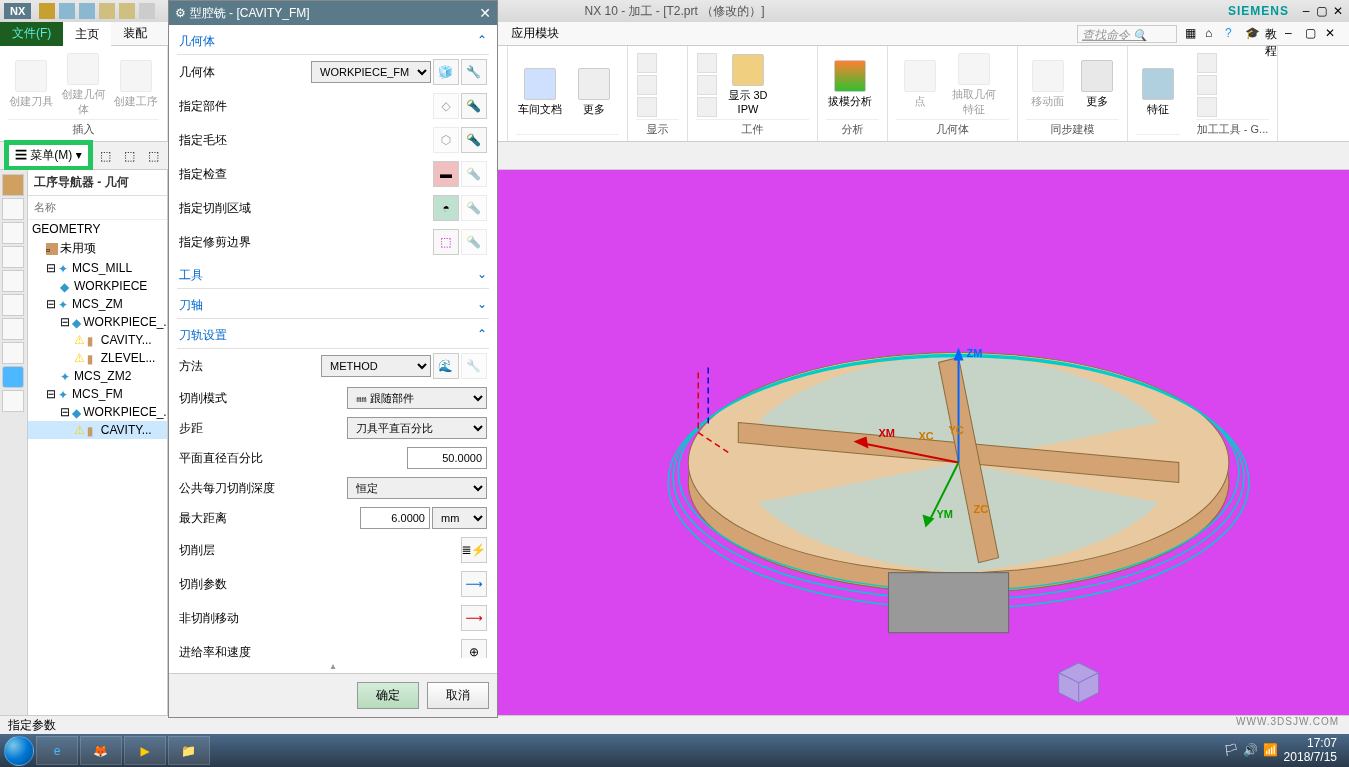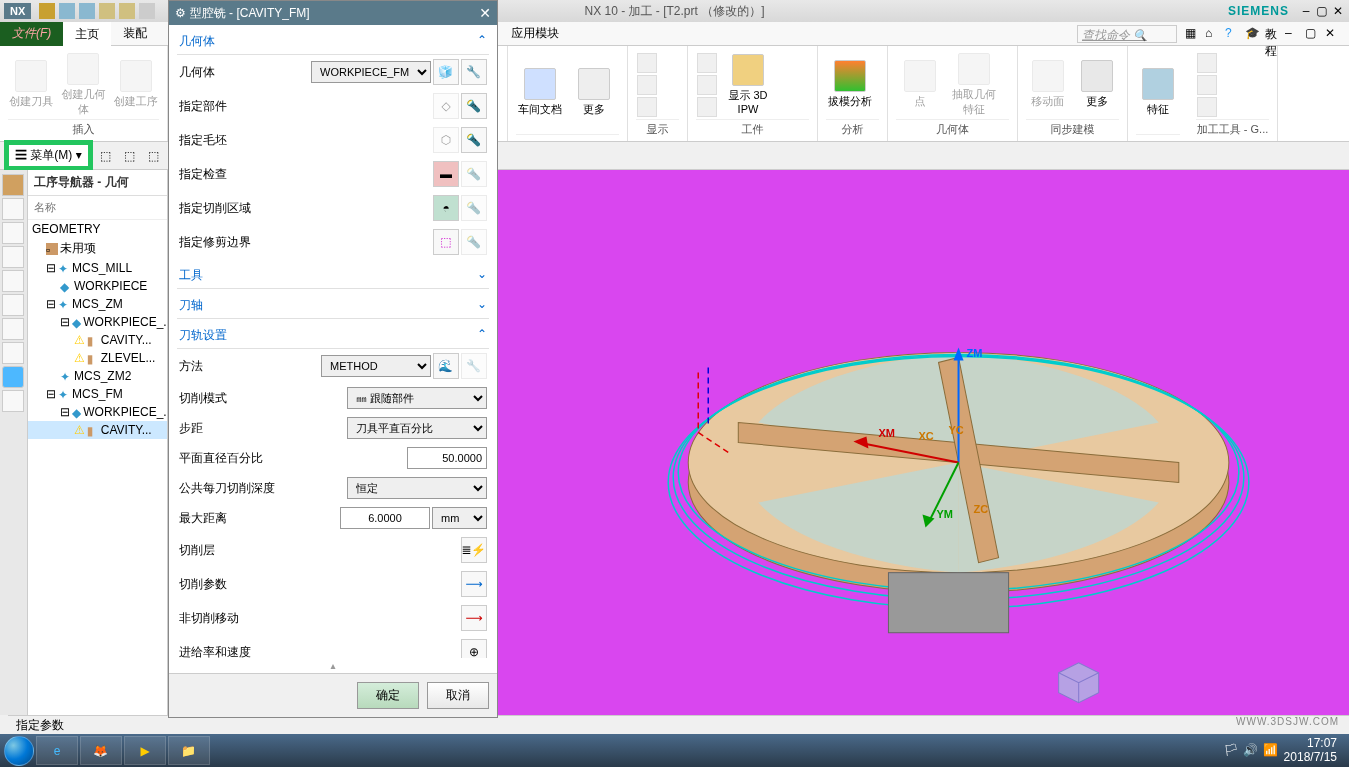--- a/index.html
+++ b/index.html
@@ -11,21 +11,21 @@
 .titlebar .qat { display: flex; gap: 4px; margin-left: 8px; }
 .titlebar .qat span { width: 16px; height: 16px; display: inline-block; }
 .titlebar .title { position: absolute; left: 50%; transform: translateX(-50%); color: #555; }
 .titlebar .brand { position: absolute; right: 60px; color: #009999; font-weight: bold; letter-spacing: 1px; }
 .titlebar .winbtns { position: absolute; right: 4px; display: flex; gap: 2px; }
 .titlebar .winbtns span { width: 14px; height: 14px; display: inline-flex; align-items: center; justify-content: center; cursor: pointer; }
 
 
 .menubar { height: 24px; background: #f8f8f8; display: flex; align-items: center; border-bottom: 1px solid #ccc; }
 .menubar .item { padding: 4px 12px; cursor: pointer; }
-.menubar .file { background: #1b5e20; color: #fca5a5; font-style: italic; }
+.menubar .file { background: #1b5e20; color: #5eead4; }
 .menubar .active { background: #fff; border-top: 2px solid #2196f3; }
 .menubar .spacer { flex: 1; }
 .menubar .search { width: 100px; height: 18px; border: 1px solid #ccc; padding: 1px 4px; color: #999; font-style: italic; font-size: 11px; text-decoration: underline; }
 .menubar .righticons { display: flex; gap: 4px; margin: 0 8px; align-items: center; }
 .menubar .righticons span { width: 16px; height: 16px; }
 
 
 .ribbon { height: 96px; background: #fff; border-bottom: 1px solid #ccc; display: flex; }
 .ribbon-group { border-right: 1px solid #e0e0e0; padding: 4px 8px; display: flex; flex-direction: column; justify-content: space-between; }
 .ribbon-group .btns { display: flex; gap: 6px; flex: 1; align-items: center; }
@@ -79,21 +79,21 @@
 .dlg-btns button { padding: 4px 18px; border: 1px solid #999; background: linear-gradient(#fff, #e8e8e8); cursor: pointer; }
 .dlg-btns .primary { background: linear-gradient(#d4edda, #b8dabc); }
 .dlg-resize-handle { text-align: center; color: #999; font-size: 10px; padding: 2px; }
 
 
 .viewport { flex: 1; background: #d946ef; position: relative; }
 .viewport svg { width: 100%; height: 100%; }
 .viewport .axis-label { font-size: 11px; font-weight: bold; }
 
 
-.statusbar { height: 19px; background: #f0f0f0; border-top: 1px solid #ccc; display: flex; align-items: center; padding: 0 8px; font-size: 11px; position: relative; margin-left: 8px; }
+.statusbar { height: 19px; background: #f0f0f0; border-top: 1px solid #ccc; display: flex; align-items: center; padding: 0 8px; font-size: 11px; position: relative; }
 .statusbar .center { position: absolute; left: 50%; transform: translateX(-50%); }
 .watermark { position: absolute; right: 10px; bottom: 40px; color: #888; font-size: 10px; z-index: 5; letter-spacing: 1px;}
 
 
 .taskbar { position: absolute; bottom: 0; left: 0; right: 0; height: 33px; background: linear-gradient(#4a6a8a, #2a3a4a); display: flex; align-items: center; padding: 0 4px; gap: 2px; }
 .taskbar .tbtn { width: 42px; height: 29px; background: rgba(255,255,255,0.1); border: 1px solid rgba(255,255,255,0.15); display: flex; align-items: center; justify-content: center; }
 .taskbar .spacer { flex: 1; }
 .taskbar .tray { display: flex; gap: 4px; align-items: center; color: #fff; font-size: 11px; padding-right: 8px; }
 .taskbar .tray .tic { width: 16px; height: 16px; }
 .orb { width: 30px; height: 30px; border-radius: 50%; background: radial-gradient(circle at 30% 30%, #7ec8e3, #0078d7, #004a8a); border: 1px solid rgba(255,255,255,0.3); }
@@ -485,21 +485,21 @@
       </div>
       <div class="dlg-row">
         <span class="label">公共每刀切削深度</span>
         <div class="ctrl">
             <select style="width:140px"><option>恒定</option></select>
           </div>
       </div>
       <div class="dlg-row">
         <span class="label">最大距离</span>
         <div class="ctrl">
-          <input type="text" style="width: 90px; text-align: center;" value="6.0000">
+          <input type="text" style="width: 70px; text-align: right;" value="6.0000">
           <select style="width:55px"><option>mm</option></select>
         </div>
       </div>
       <div class="dlg-row">
           <span class="label">切削层</span>
         <div class="ctrl">
             <span class="iconbtn">≣⚡</span>
           </div>
         </div>
       <div class="dlg-row">

